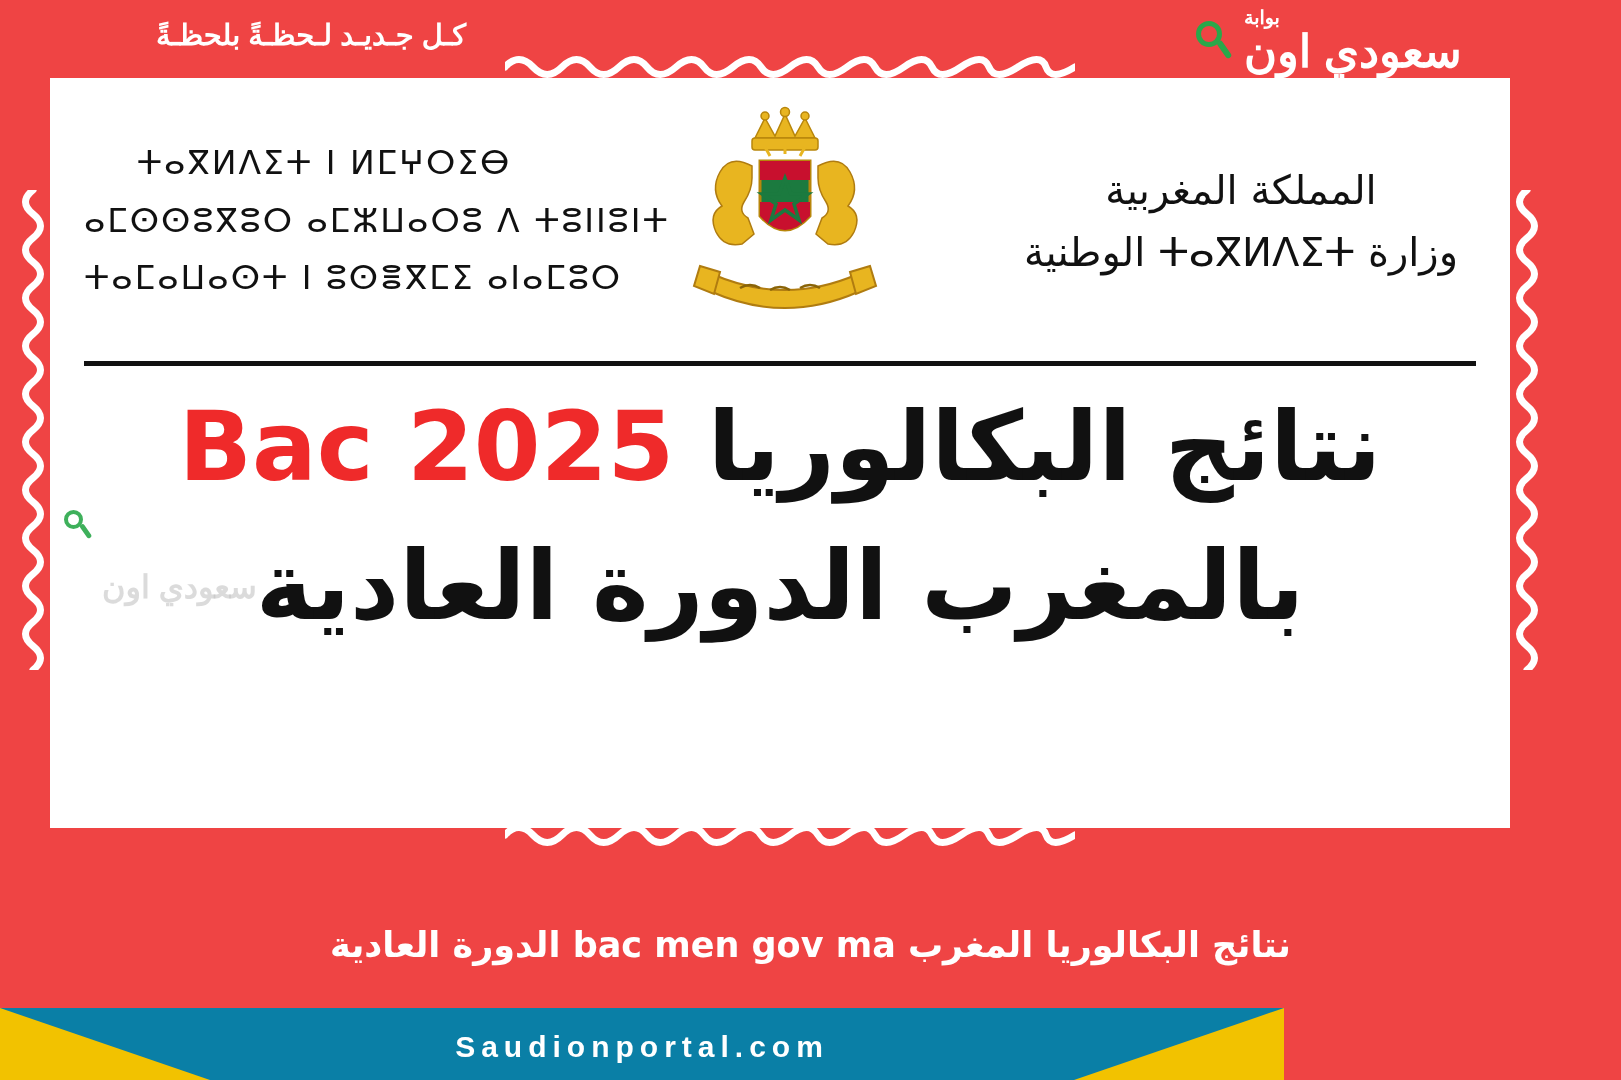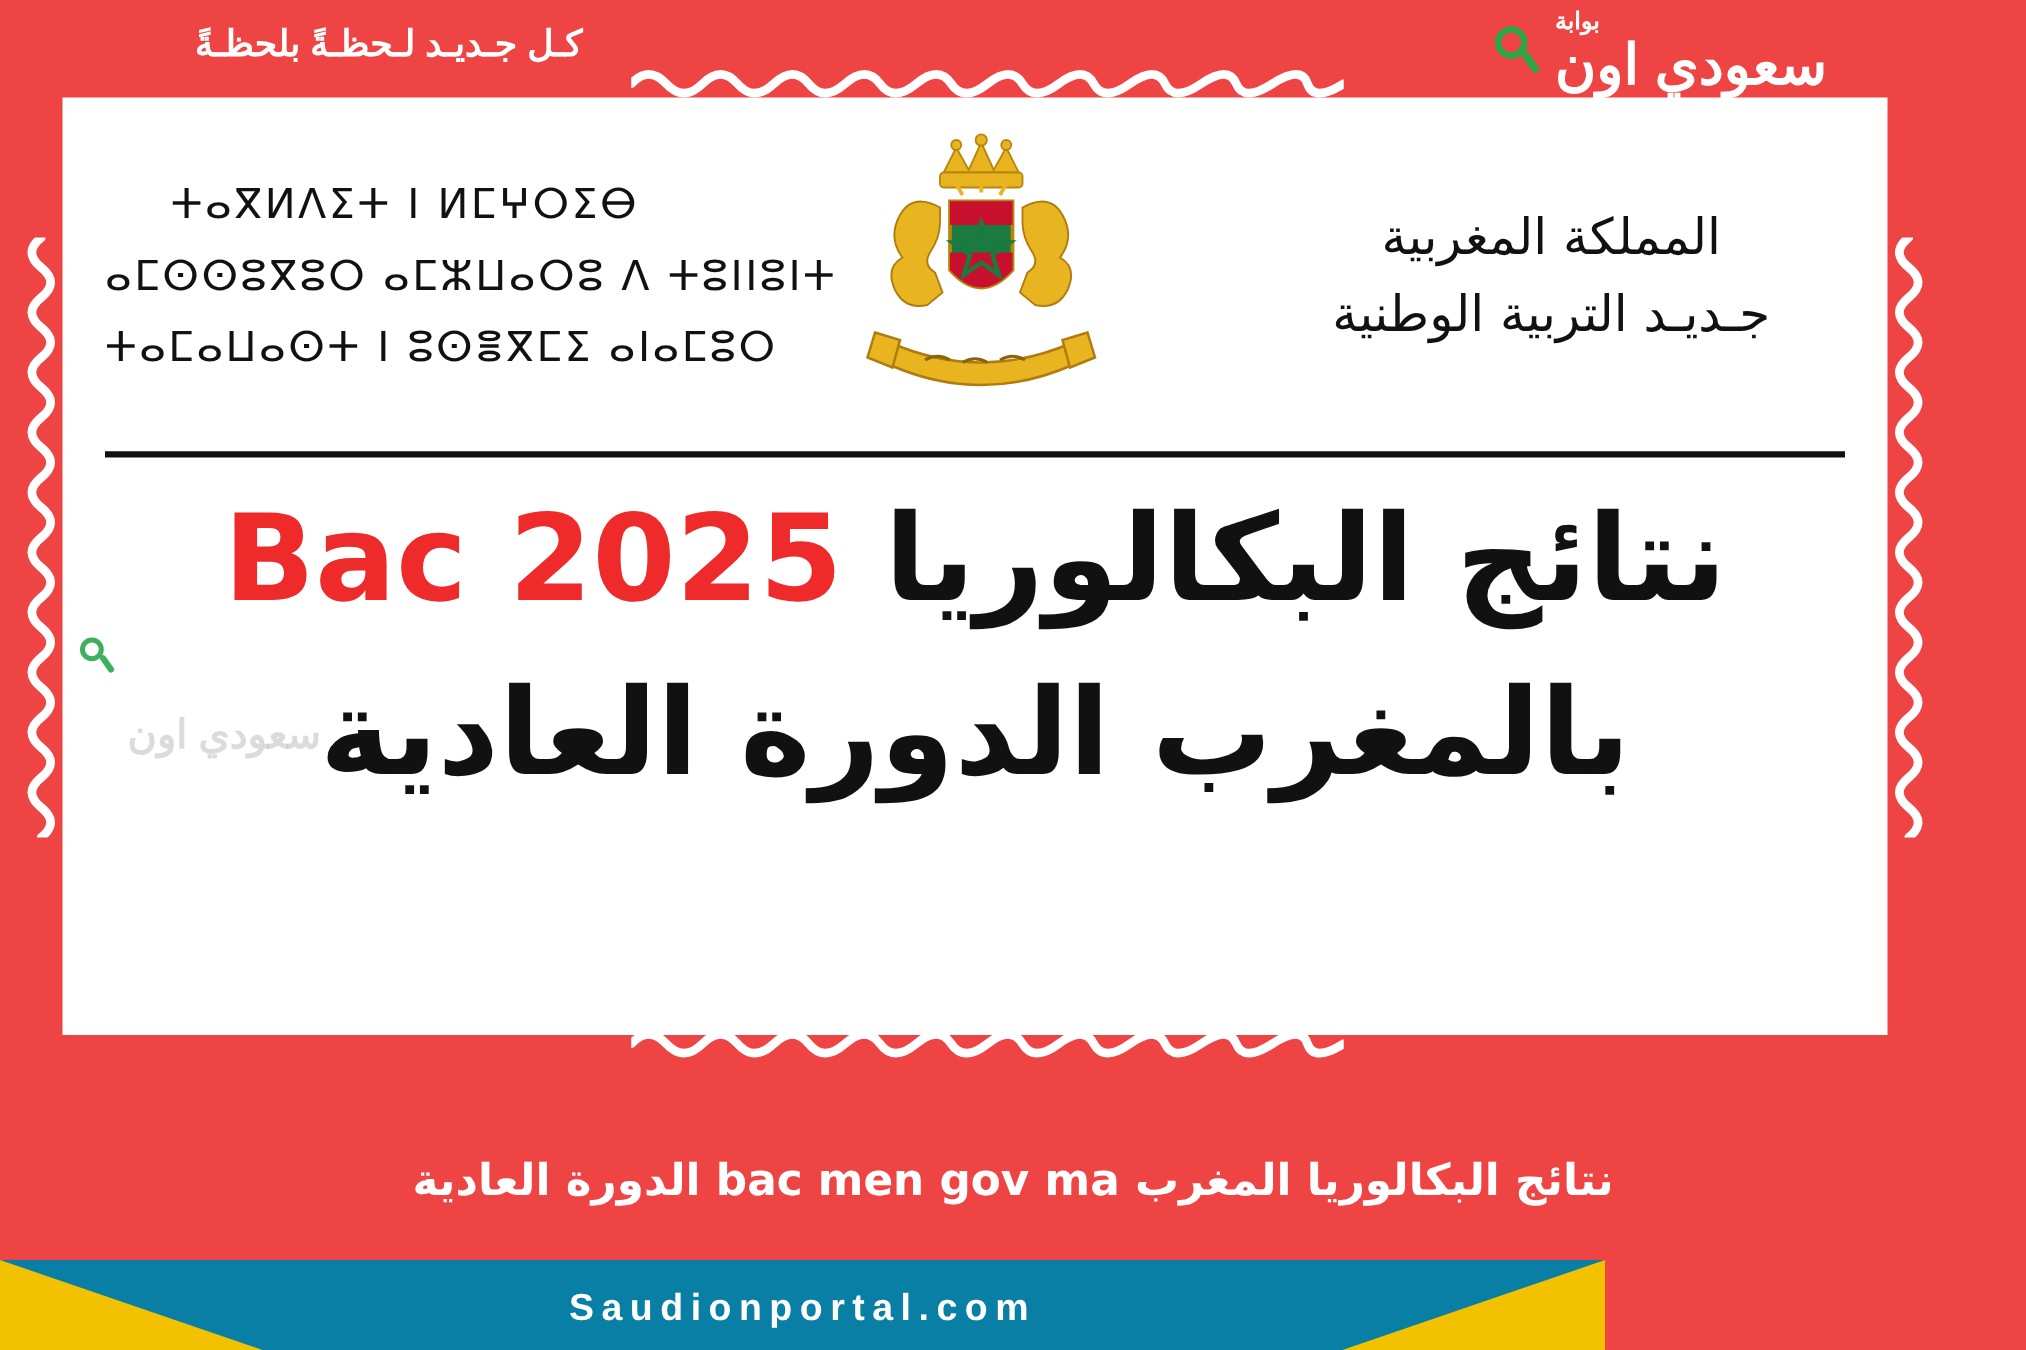--- a/index.html
+++ b/index.html
@@ -324,21 +324,21 @@
   <svg class="wave-right" viewBox="0 0 30 480" preserveAspectRatio="none">
     <path d="M15,0 Q0,12 15,24 T15,48 T15,72 T15,96 T15,120 T15,144 T15,168 T15,192 T15,216 T15,240 T15,264 T15,288 T15,312 T15,336 T15,360 T15,384 T15,408 T15,432 T15,456 T15,480" fill="none" stroke="#ffffff" stroke-width="7" stroke-linecap="round"></path>
   </svg>
 
   <div class="card">
 
     <div class="card-header">
 
       <div class="arabic-ministry">
         <div>المملكة  المغربية</div>
-        <div>جـديـد  التربية  الوطنية</div>
+        <div>وزارة  ⵜⴰⴳⵍⴷⵉⵜ  الوطنية</div>
       </div>
 
       <div class="emblem">
         <svg viewBox="0 0 210 230" width="210" height="230">
 
           <g fill="#e8b520" stroke="#b8860b" stroke-width="1.5">
             <path d="M75,32 L85,12 L95,30 L105,8 L115,30 L125,12 L135,32 Z"></path>
             <circle cx="85" cy="10" r="4"></circle>
             <circle cx="105" cy="6" r="4.5"></circle>
             <circle cx="125" cy="10" r="4"></circle>

